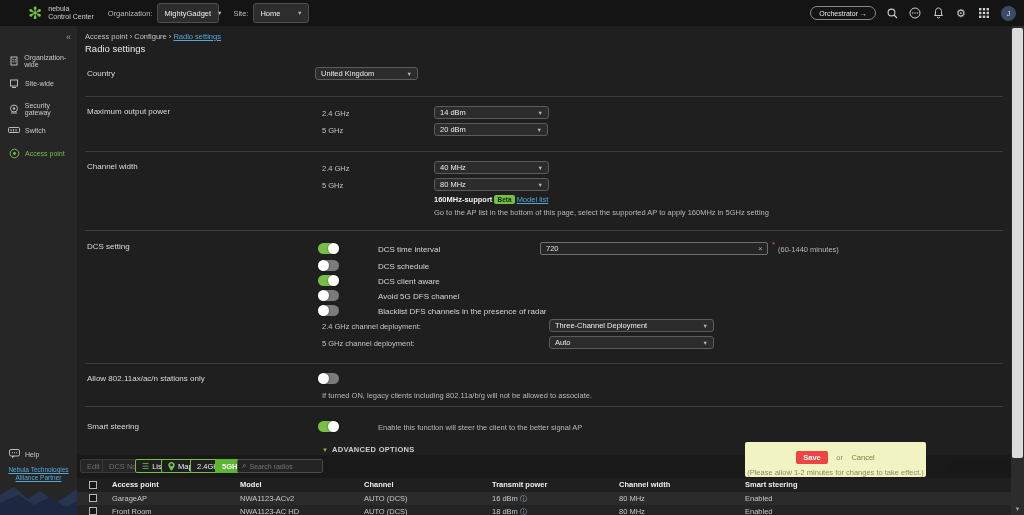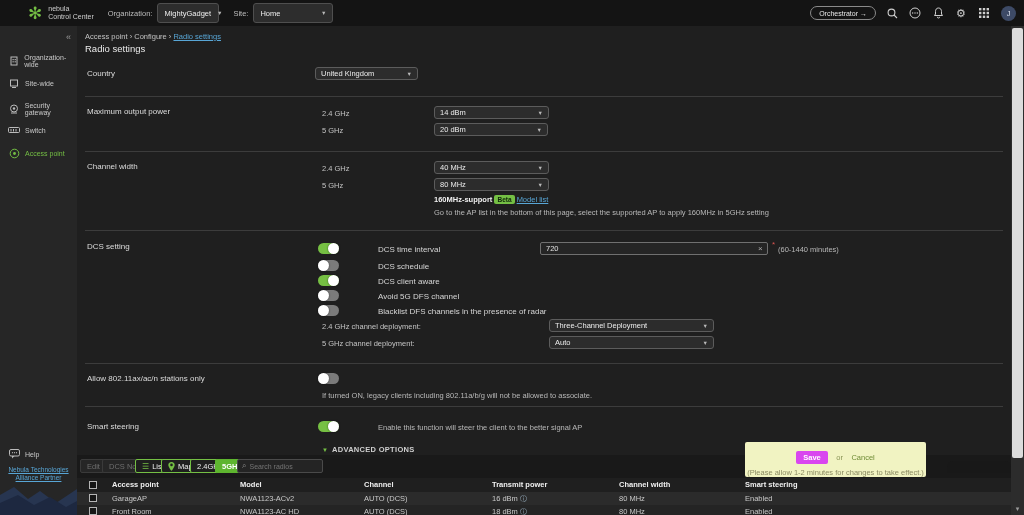--- a/index.html
+++ b/index.html
@@ -59,21 +59,21 @@
   .search input { background:transparent; border:none; outline:none; color:#cfcfcf; font-size:7px; width:70px; font-family:"Liberation Sans",sans-serif; }
   .search .mag { color:#9a9a9a; font-size:8px; margin-right:3px; }
   
   .trow { position:absolute; left:0; width:934px; }
   .trow .cell { position:absolute; font-size:7.5px; color:#c9c9c9; white-space:nowrap; }
   .thead .cell { color:#f0f0f0; font-weight:bold; }
   .cb { position:absolute; width:8px; height:8px; border:1px solid #b5b5b5; background:#161616; }
   .info-i { color:#9fb7c9; font-size:7px; }
   
   #savebar { position:absolute; left:745px; top:442px; width:181px; height:35px; background:#f1f3c2; border-radius:2px; z-index:30; text-align:center; padding-top:4px; }
-  .save-btn { display:inline-block; background:#d946ef; color:#fff; font-size:7.5px; font-weight:bold; padding:2px 7px; border-radius:2px; }
+  .save-btn { display:inline-block; background:#ef4444; color:#fff; font-size:7.5px; font-weight:bold; padding:2px 7px; border-radius:2px; }
   .or-txt { font-size:7.5px; color:#8a9456; margin-left:4px; }
   .cancel-link { color:#6f8c35; }
   .save-note { font-size:7.5px; color:#8a8a62; margin-top:4px; }
   #float-pill { position:absolute; left:947px; top:461px; width:64px; height:12px; background:#181818; border-radius:6px 6px 0 0; z-index:29; }
   
   #scrollbar { position:absolute; right:0; top:26px; width:13px; height:489px; background:#2c2c2c; z-index:25; }
   #scroll-thumb { position:absolute; left:1px; top:2px; width:11px; height:430px; background:#dcdcdc; border-radius:2px; }
   #scroll-arrow { position:absolute; left:0; bottom:2px; width:13px; text-align:center; color:#9a9a9a; font-size:7px; }
   svg { display:block; }
 </style>
@@ -89,21 +89,21 @@
         <span>nebula</span><br>
         <span>Control Center</span>
       </span>
     </div>
     <span class="hdr-label">Organization:</span>
     <div class="hdr-dd" style="width:62px;">
       <span>MightyGadget</span>
       <span class="arr">▼</span>
     </div>
     <span class="hdr-label">Site:</span>
-    <div class="hdr-dd" style="width:80px;">
+    <div class="hdr-dd" style="width:56px;">
       <span>Home</span>
       <span class="arr">▼</span>
     </div>
     <div class="hdr-right">
       <div class="orch-btn">Orchestrator →</div>
       <div class="hdr-icon">
         <svg width="11" height="11" viewBox="0 0 11 11">
             <circle cx="4.5" cy="4.5" r="3.4" fill="none" stroke="#cfcfcf" stroke-width="1.1"></circle>
             <line x1="7" y1="7" x2="10" y2="10" stroke="#cfcfcf" stroke-width="1.1"></line>
           </svg>

